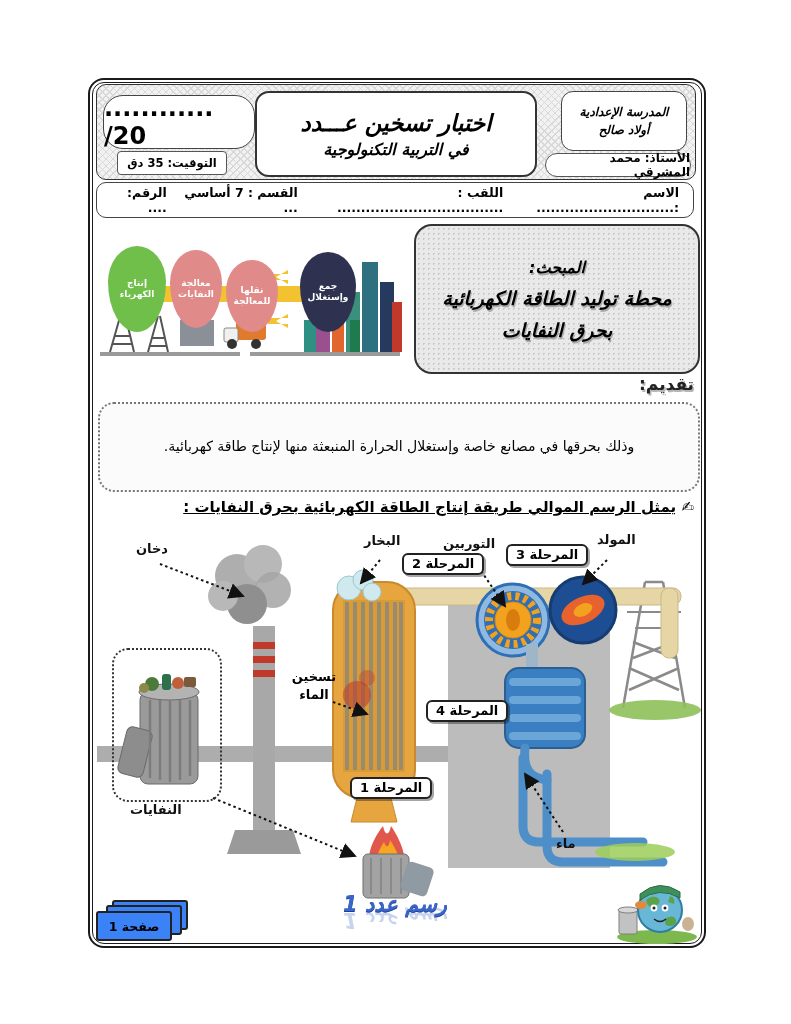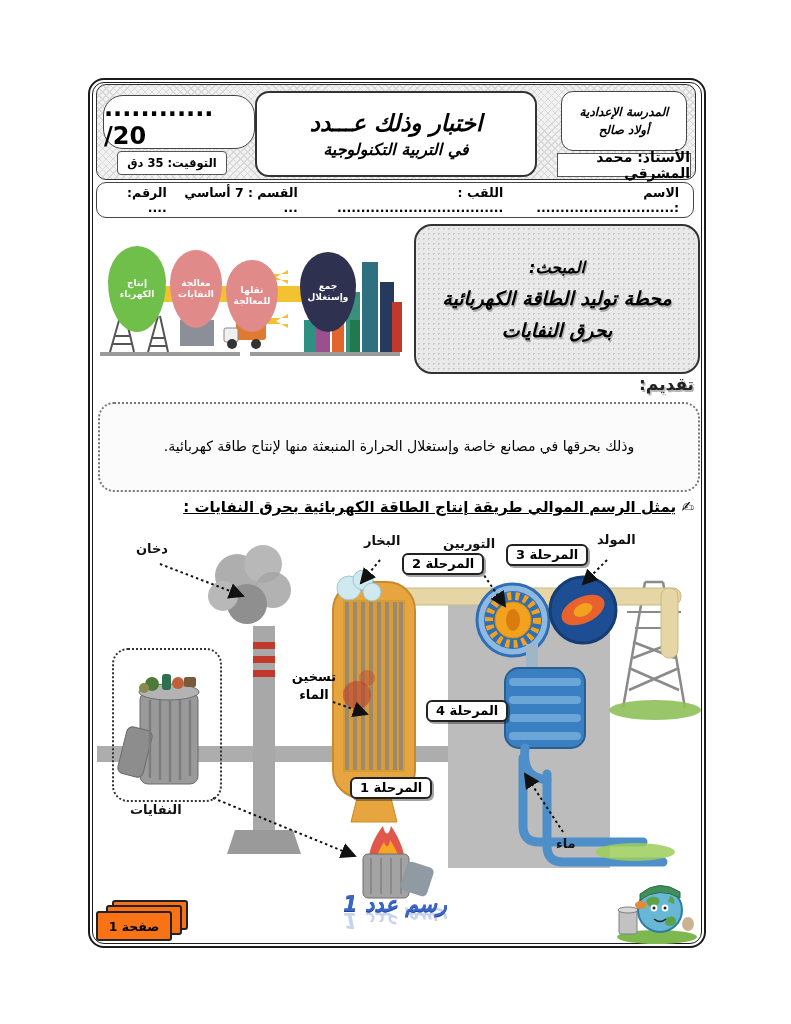--- a/index.html
+++ b/index.html
@@ -8,22 +8,22 @@
   
   .frame{position:absolute;left:88px;top:78px;width:614px;height:866px;border:2.5px solid #1b1b1b;border-radius:16px;}
   .frame::before{content:'';position:absolute;inset:2px;border:1.5px solid #1b1b1b;border-radius:12px;}
   
   .header{position:absolute;left:96px;top:84px;width:598px;height:94px;border:1.5px solid #333;border-radius:10px;
     background-color:#f2f2f2;
     background-image:repeating-linear-gradient(45deg,#d8d8d8 0 1px,transparent 1px 5px),
                      repeating-linear-gradient(-45deg,#d8d8d8 0 1px,transparent 1px 5px);}
   .school-box{position:absolute;right:8px;top:6px;width:124px;height:58px;background:#fff;border:1.5px solid #444;border-radius:12px;
     display:flex;flex-direction:column;justify-content:center;text-align:center;font-size:12px;font-weight:700;font-style:italic;line-height:1.5;}
-  .teacher-box{position:absolute;right:4px;top:68px;width:132px;height:22px;background:#fff;border:1px solid #555;border-radius:0;
-    display:flex;align-items:center;justify-content:center;font-size:14px;font-weight:800;}
+  .teacher-box{position:absolute;right:4px;top:68px;width:132px;height:22px;background:#fff;border:1px solid #555;border-radius:12px;
+    display:flex;align-items:center;justify-content:center;font-size:12px;font-weight:800;padding-left:12px;}
   .exam-box{position:absolute;right:158px;top:6px;width:278px;height:82px;background:#fff;border:2px solid #333;border-radius:14px;
     display:flex;flex-direction:column;justify-content:center;text-align:center;}
   .exam-line1{font-size:23px;font-weight:800;font-style:italic;}
   .exam-line2{font-size:16px;font-weight:800;font-style:italic;margin-top:4px;}
   .score-box{position:absolute;left:6px;top:10px;width:150px;height:52px;background:#fff;border:1.5px solid #444;border-radius:20px;
     direction:ltr;display:flex;align-items:center;justify-content:center;font-size:24px;font-weight:800;}
   .timing-box{position:absolute;left:20px;top:66px;width:108px;height:22px;background:#fff;border:1px solid #555;border-radius:4px;
     display:flex;align-items:center;justify-content:center;font-size:11.5px;font-weight:800;}
   
   .student-row{position:absolute;left:96px;top:182px;width:598px;height:36px;border:1.5px solid #444;border-radius:10px;
@@ -54,40 +54,40 @@
   .stage{position:absolute;background:#fff;border:2px solid #222;border-radius:6px;padding:1px 8px 2px;
     font-size:13px;font-weight:800;box-shadow:2px 2px 0 rgba(0,0,0,.35);white-space:nowrap;}
   .heating-lbl{position:absolute;left:286px;top:668px;width:56px;text-align:center;font-size:13px;font-weight:700;line-height:1.4;}
   .trash-box{position:absolute;left:112px;top:648px;width:106px;height:150px;border:2.5px dotted #333;border-radius:16px;}
   
   .caption-wrap{position:absolute;left:325px;top:892px;width:140px;text-align:center;direction:rtl;}
   .caption{font-size:21px;font-weight:800;font-style:italic;color:#3a66c9;text-shadow:0 1px 0 #1f3f8f;}
   .caption-mirror{font-size:21px;font-weight:800;font-style:italic;color:#3a66c9;opacity:.28;transform:scaleY(-1);margin-top:-8px;filter:blur(.4px);}
   
   .pages{position:absolute;left:92px;top:898px;width:96px;height:44px;}
-  .pages .pg{position:absolute;width:72px;height:26px;background:#f97316;border:2px solid #222;border-radius:3px;}
+  .pages .pg{position:absolute;width:72px;height:26px;background:#3b82f6;border:2px solid #222;border-radius:3px;}
   .pages .pg.b1{left:20px;top:2px;}
   .pages .pg.b2{left:14px;top:7px;}
   .pages .front{left:4px;top:13px;display:flex;align-items:center;justify-content:center;font-size:12.5px;font-weight:800;}
   .globe{position:absolute;left:614px;top:874px;width:86px;height:70px;}
 </style>
 </head>
 <body>
 
 <div class="sheet">
   <div class="frame"></div>
 
   <div class="header">
     <div class="school-box">
       <span>المدرسة الإعدادية</span>
       <span>أولاد صالح</span>
     </div>
     <div class="teacher-box">الأستاذ: محمد المشرقي</div>
     <div class="exam-box">
-      <div class="exam-line1">اختبار وذلك عـــدد</div>
+      <div class="exam-line1">اختبار تسخين عـــدد</div>
       <div class="exam-line2">في التربية التكنولوجية</div>
     </div>
     <div class="score-box">............ /20</div>
     <div class="timing-box">التوقيت: 35 دق</div>
   </div>
 
   <div class="student-row">
     <span>الاسم :.............................</span>
     <span>اللقب : ...................................</span>
     <span>القسم : 7 أساسي ...</span>

